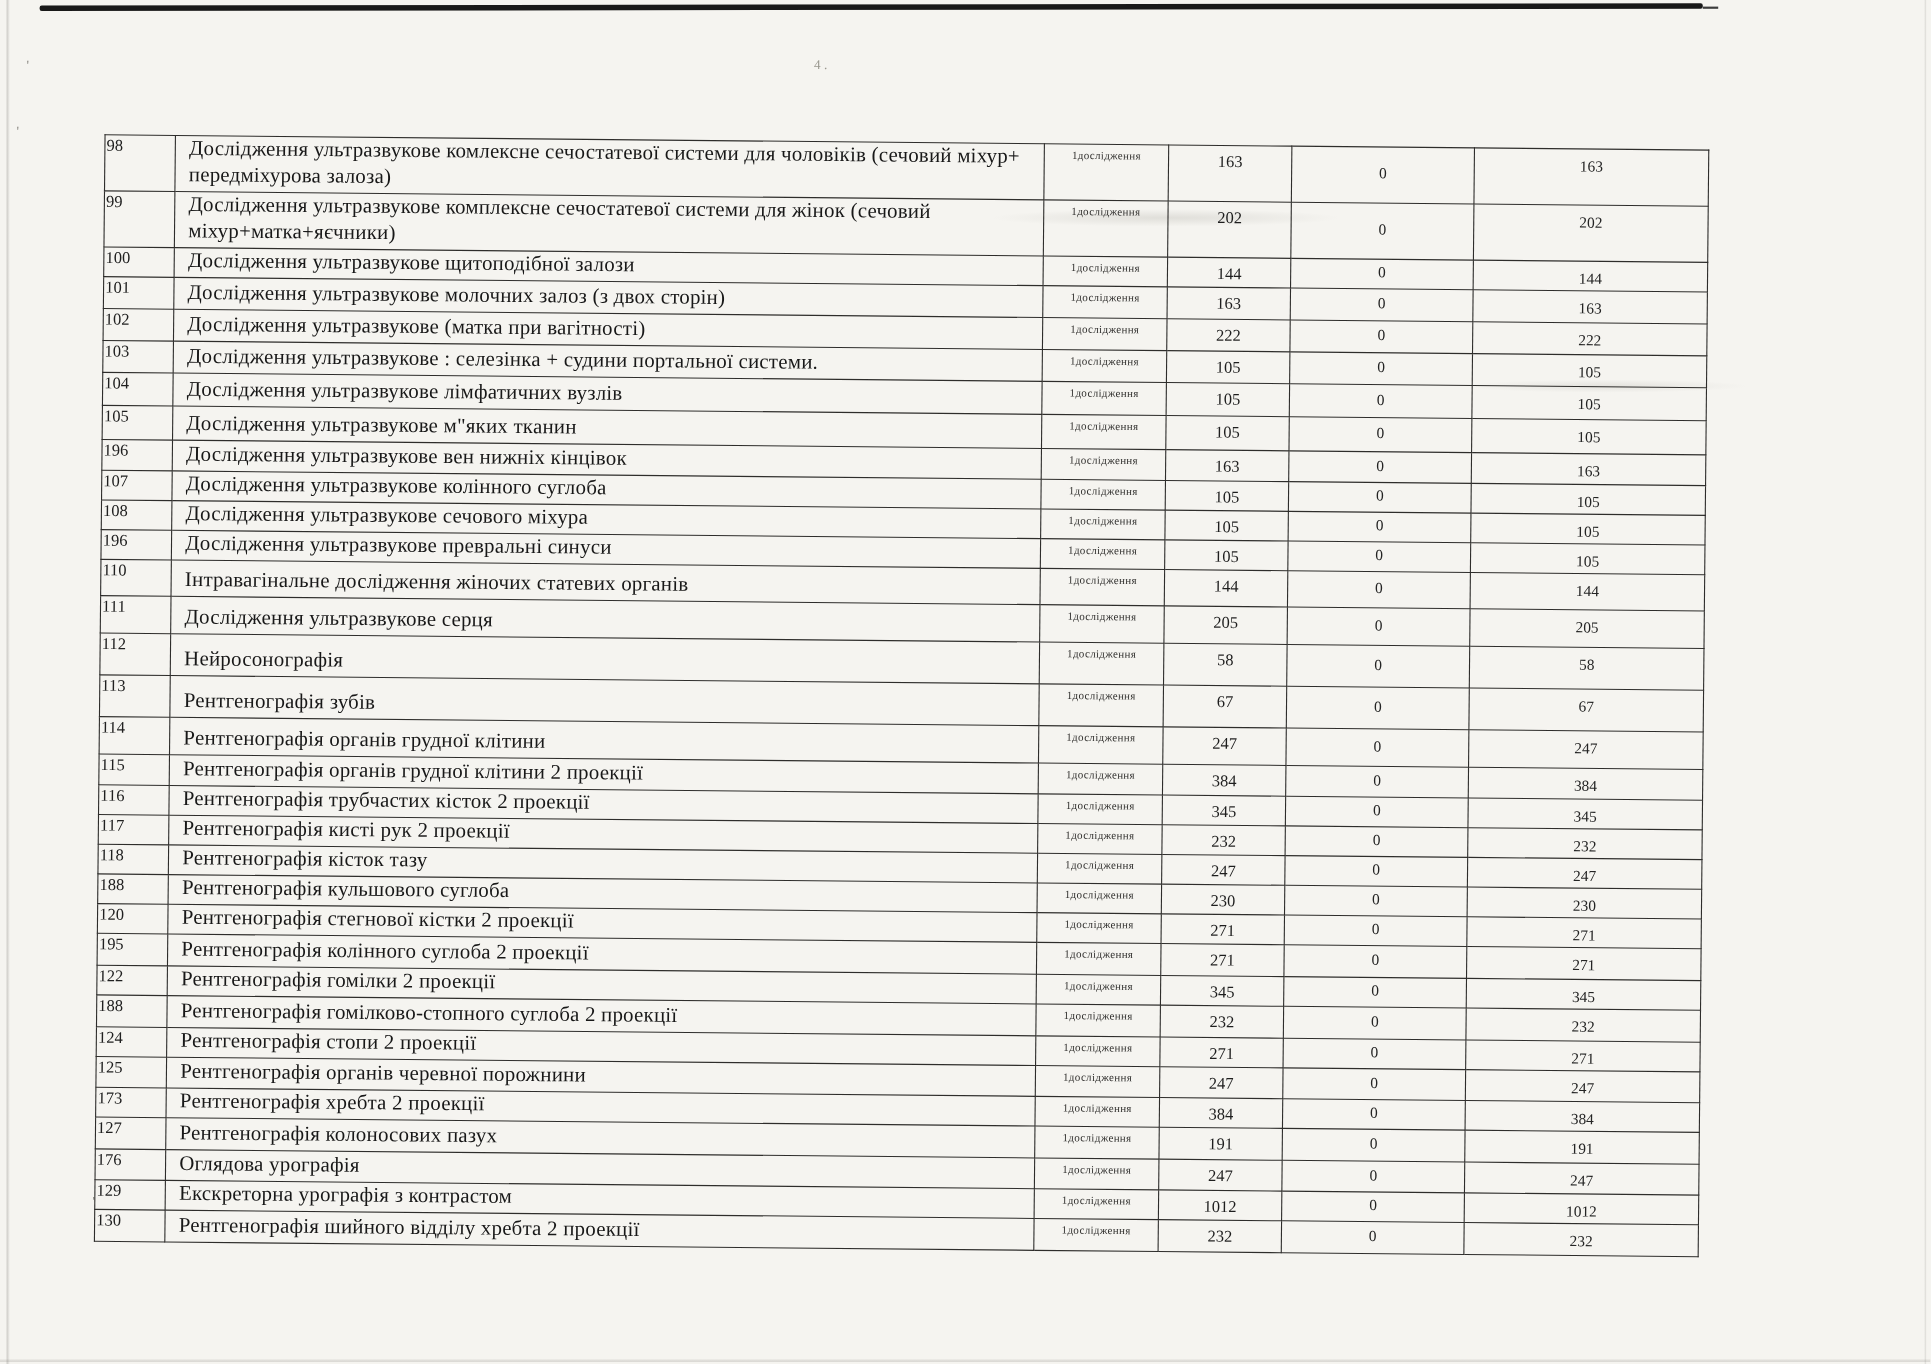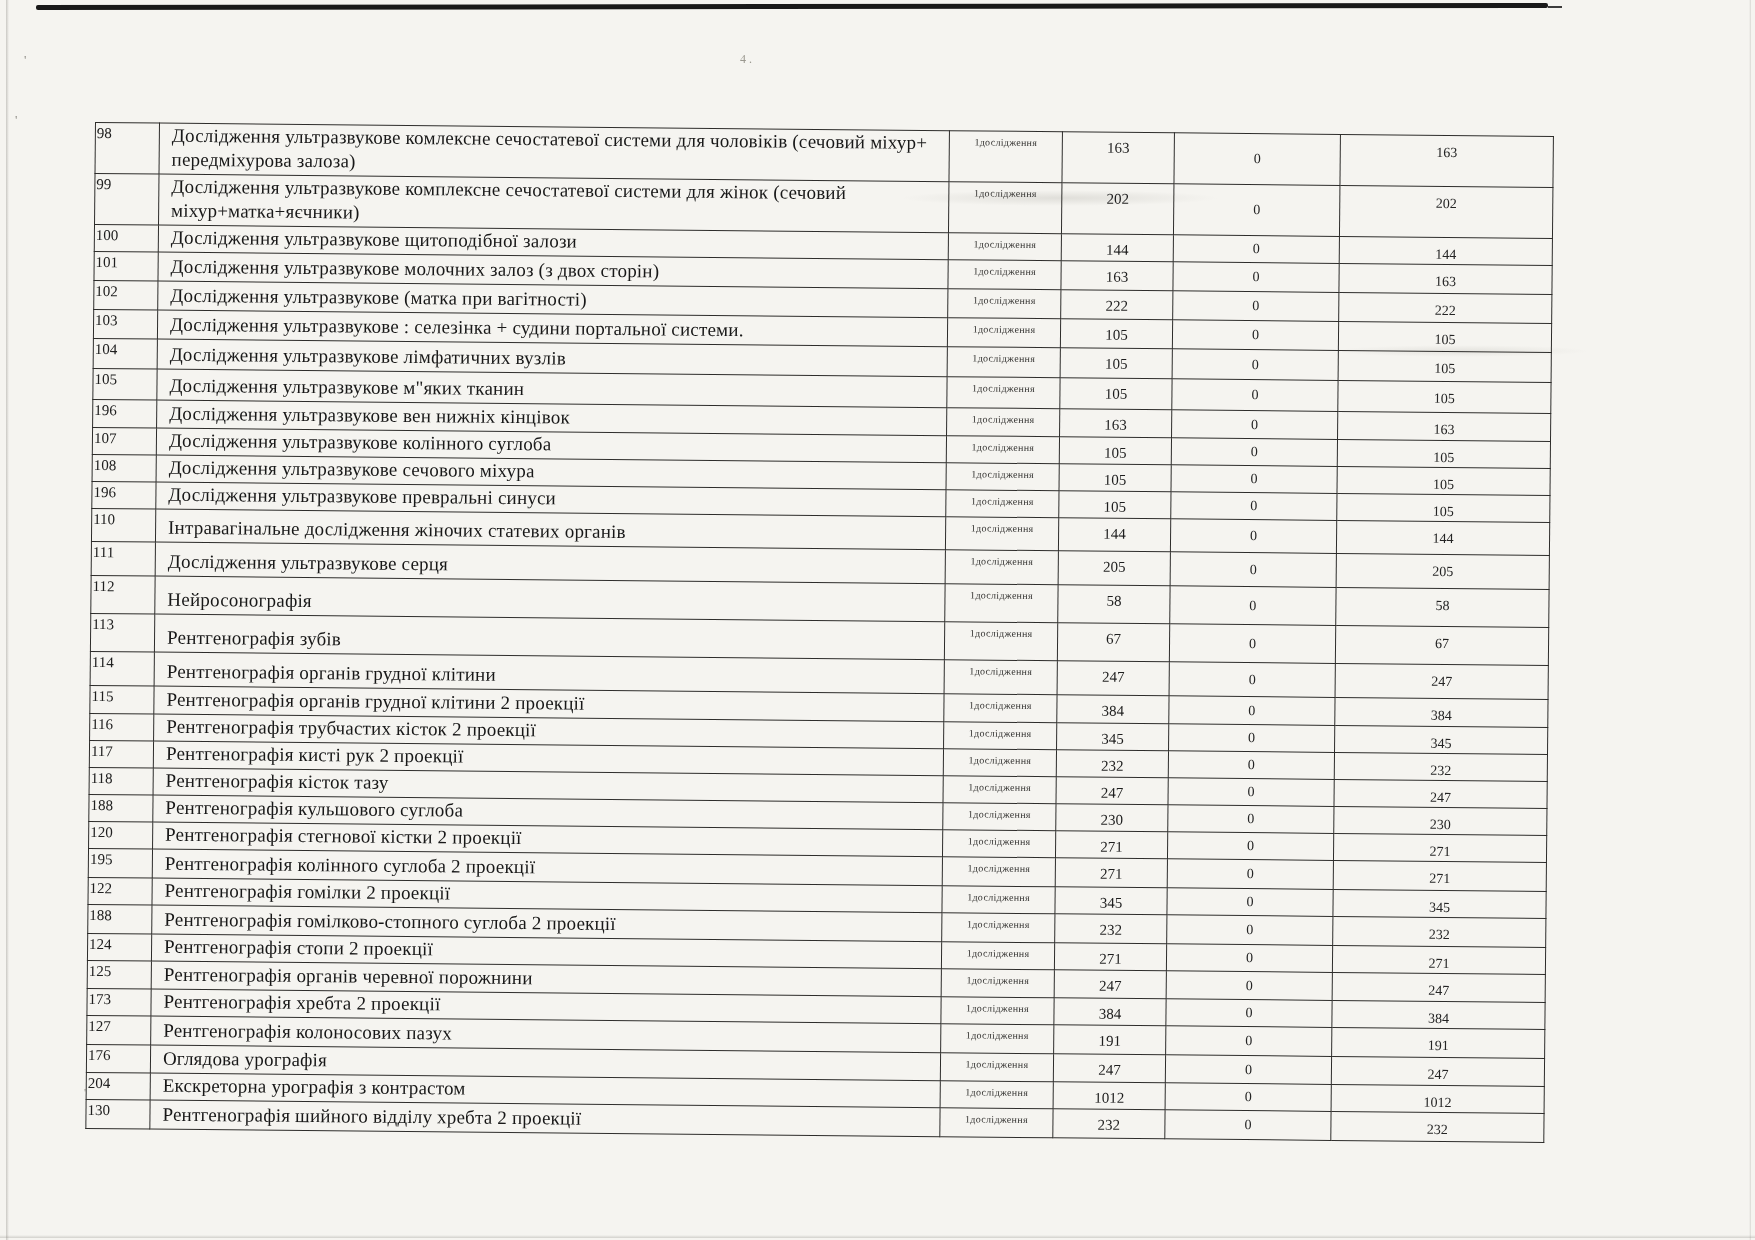--- a/index.html
+++ b/index.html
@@ -345,21 +345,21 @@
         </tr>
         <tr style="height: 28px;">
           <td class="num">176</td>
           <td class="name">Оглядова урографія</td>
           <td class="unit">1дослідження</td>
           <td class="price">247</td>
           <td class="zero">0</td>
           <td class="total">247</td>
         </tr>
         <tr style="height: 24px;">
-          <td class="num">204</td>
+          <td class="num">129</td>
           <td class="name">Екскреторна урографія з контрастом</td>
           <td class="unit">1дослідження</td>
           <td class="price">1012</td>
           <td class="zero">0</td>
           <td class="total">1012</td>
         </tr>
         <tr style="height: 29px;">
           <td class="num">130</td>
           <td class="name">Рентгенографія шийного відділу хребта 2 проекції</td>
           <td class="unit">1дослідження</td>

